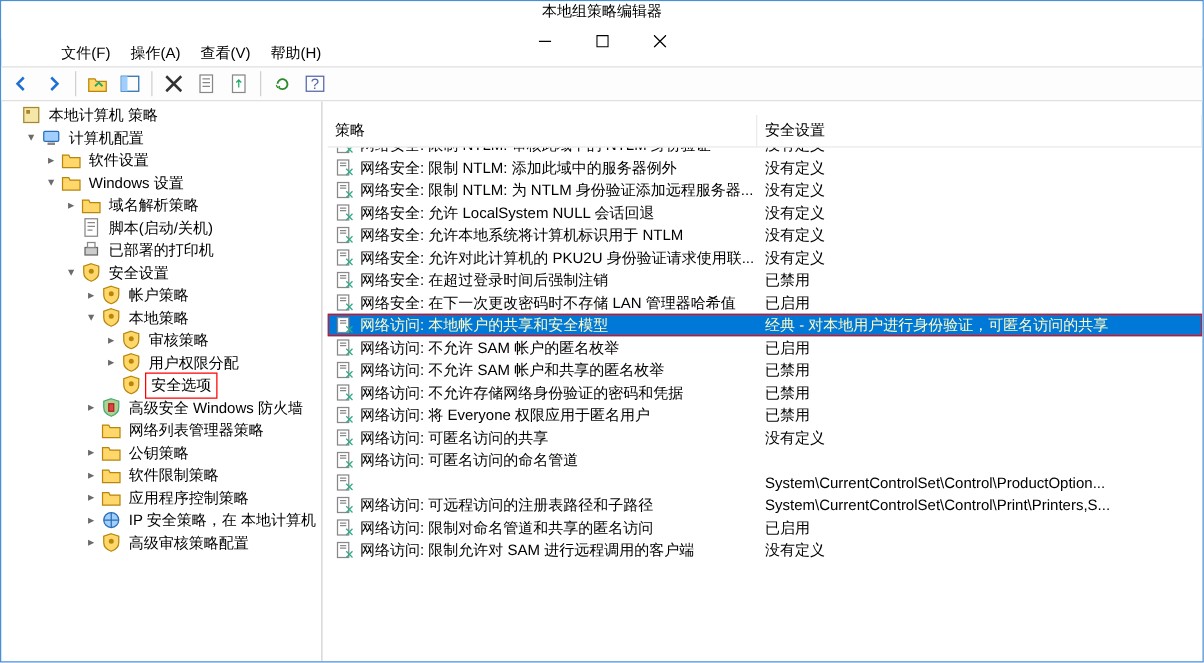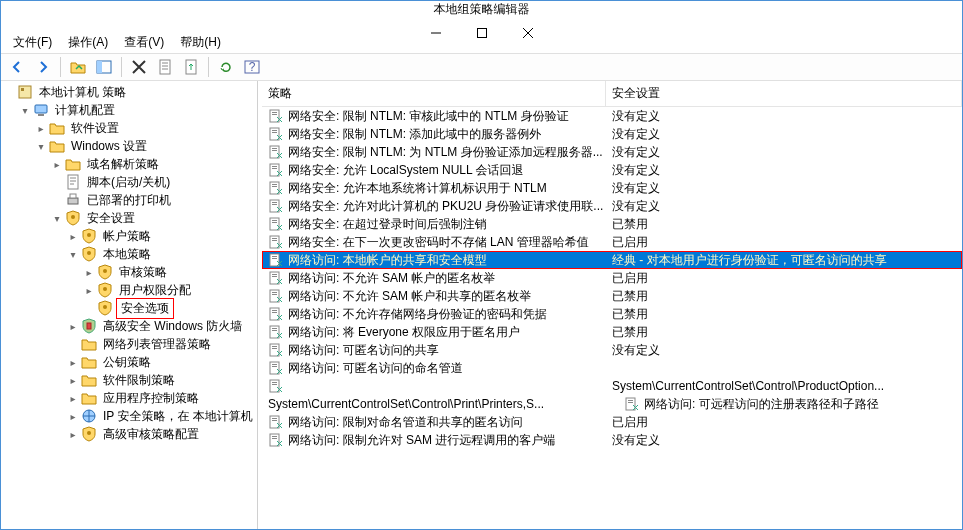--- a/index.html
+++ b/index.html
@@ -2,30 +2,30 @@
 <html><head>
 <meta charset="utf-8">
 <style>
 * { margin: 0; padding: 0; box-sizing: border-box; font-family: "Microsoft YaHei", "Segoe UI", sans-serif; font-size: 12px; }
 body { background: #fff; width: 963px; height: 530px; overflow: hidden; border: 1px solid #4a90d6; display: flex; flex-direction: column; }
 .titlebar { height: 30px; background: #fff; display: flex; align-items: center; padding: 0 8px; flex-direction: column; }
 .titlebar .ticon { width: 16px; height: 16px; margin-right: 6px; }
 .titlebar .title { flex: 1; }
 .winbtns { display: flex; }
 .winbtn { width: 46px; height: 30px; display: flex; align-items: center; justify-content: center; }
-.menubar { height: 22px; display: flex; align-items: center; padding: 0 4px; }
+.menubar { height: 22px; display: flex; align-items: center; padding: 0 4px; margin-left: 36px; }
 .menuitem { padding: 2px 8px; }
 .toolbar { height: 28px; display: flex; align-items: center; padding: 2px 4px; gap: 2px; border-top: 1px solid #e0e0e0; border-bottom: 1px solid #e0e0e0; background: #fdfdfd; }
 .tbtn { width: 24px; height: 24px; display: flex; align-items: center; justify-content: center; border: 1px solid transparent; }
 .tsep { width: 1px; height: 20px; background: #d0d0d0; margin: 0 3px; }
 .body { flex: 1; display: flex; overflow: hidden; }
 .tree { width: 257px; border-right: 1px solid #d0d0d0; overflow: auto; padding: 2px 0; }
 .splitter { width: 4px; cursor: ew-resize; }
 .list { flex: 1; overflow: auto; position: relative; }
-.heads { display: flex; position: sticky; top: 0; background: #fff; border-bottom: 1px solid #e5e5e5; }
+.heads { display: flex; position: sticky; top: 11px; background: #fff; border-bottom: 1px solid #e5e5e5; }
 .head { padding: 4px 6px; border-right: 1px solid #e5e5e5; background: #fff; text-align: left; }
 .head.c1 { width: 344px; }
 .head.c2 { flex: 1; }
 .row { display: flex; align-items: center; height: 18px; white-space: nowrap; }
 .row.sel { background: #0078d7; color: #fef9c3; outline: 1px solid #ff0000; outline-offset: -1px; }
 .cell { padding: 1px 6px; overflow: hidden; text-overflow: ellipsis; }
 .cell.c1 { width: 344px; display: flex; align-items: center; gap: 4px; }
 .cell.c2 { flex: 1; }
 .pico { width: 16px; height: 16px; flex-shrink: 0; }
 .tnode { display: flex; align-items: center; height: 18px; white-space: nowrap; }
@@ -476,27 +476,27 @@
         </div>
         <div class="row">
           <div class="cell c1">
             <svg class="pico" viewBox="0 0 16 16">
               <use href="#i-pol"></use>
             </svg>
           </div>
           <div class="cell c2">System\CurrentControlSet\Control\ProductOption...</div>
         </div>
         <div class="row">
+          <div class="cell c1">
+            <svg class="pico" viewBox="0 0 16 16">
+              <use href="#i-pol"></use>
+            </svg>
+            <span>网络访问: 可远程访问的注册表路径和子路径</span>
+          </div>
           <div class="cell c2">System\CurrentControlSet\Control\Print\Printers,S...</div>
-          <div class="cell c1">
-            <svg class="pico" viewBox="0 0 16 16">
-              <use href="#i-pol"></use>
-            </svg>
-            <span>网络访问: 可远程访问的注册表路径和子路径</span>
-          </div>
         </div>
         <div class="row">
           <div class="cell c1">
             <svg class="pico" viewBox="0 0 16 16">
               <use href="#i-pol"></use>
             </svg>
             <span>网络访问: 限制对命名管道和共享的匿名访问</span>
           </div>
           <div class="cell c2">已启用</div>
         </div>

